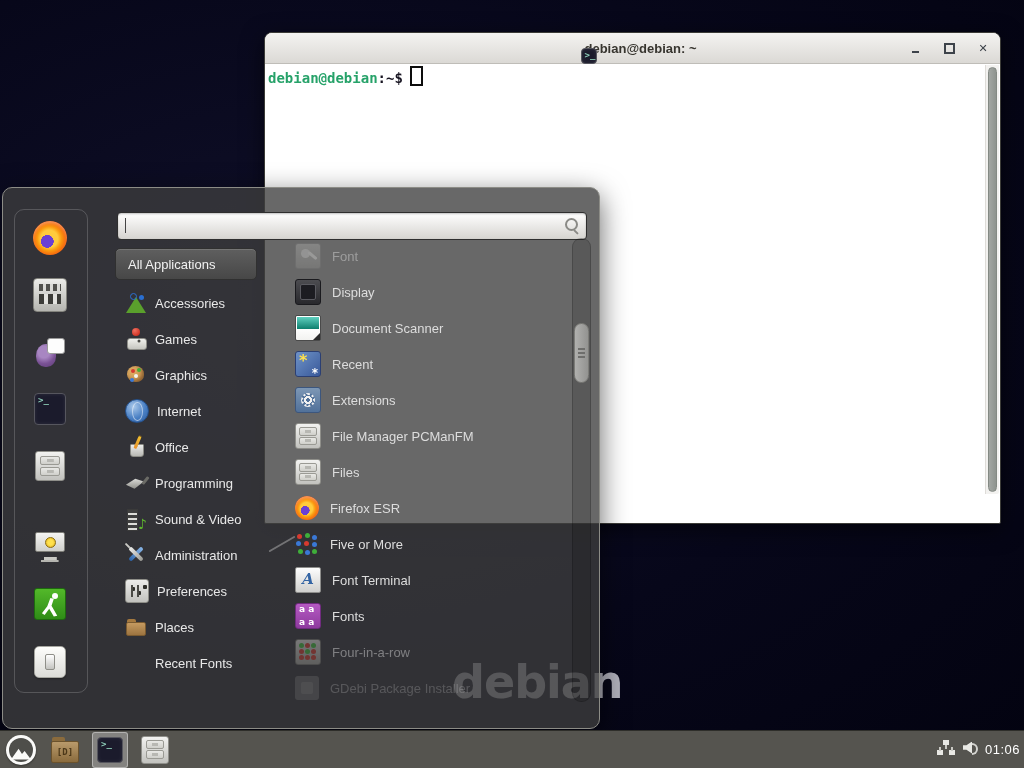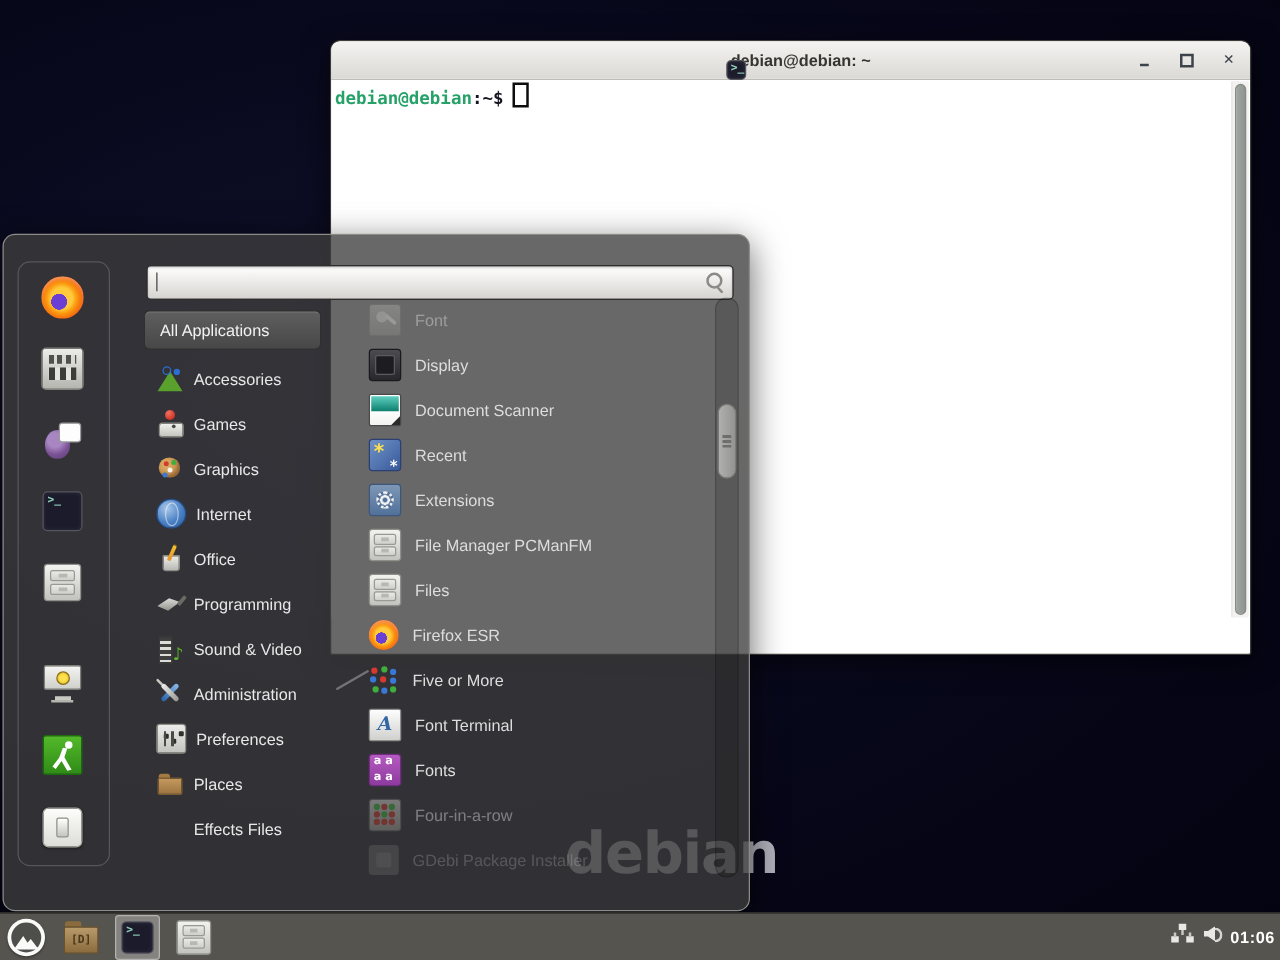--- a/index.html
+++ b/index.html
@@ -84,21 +84,21 @@
     background:rgba(195,195,195,.45);border-radius:1px;transform:rotate(-30deg);}
 
   
   #taskbar{position:absolute;left:0;bottom:0;width:1024px;height:37px;background:#55544f;
     border-top:1px solid #2e2e2a;z-index:50;display:flex;align-items:center;}
   #launchers{display:flex;align-items:center;gap:10px;padding-left:4px;}
   .launch-slot{width:34px;height:34px;display:flex;align-items:center;justify-content:center;
     border-radius:3px;cursor:pointer;}
   .launch-slot.active{background:rgba(255,255,255,.28);border:1px solid rgba(255,255,255,.38);}
   #tray{position:absolute;right:44px;display:flex;align-items:center;gap:8px;}
-  #clock{position:absolute;right:4px;font-size:13px;font-weight:bold;color:#ffffff;
+  #clock{position:absolute;right:4px;font-size:13px;font-weight:normal;color:#ffffff;
     letter-spacing:.5px;cursor:default;}
 
   
   .ic{position:relative;display:inline-block;width:24px;height:24px;flex:none;}
   .sz14{width:14px;height:14px;} .sz22{width:22px;height:22px;} .sz26{width:26px;height:26px;}
   .sz28{width:28px;height:28px;} .sz30{width:30px;height:30px;} .sz32{width:32px;height:32px;} .sz34{width:34px;height:34px;}
 
   .ic-firefox{border-radius:50%;
     background:radial-gradient(circle at 42% 60%, #6b3fd4 0 22%, transparent 23%),
       radial-gradient(circle at 48% 52%, #ffcb3d 0 34%, #fb9b10 48%, #f4610c 68%, #d63a0e 88%, #b52f10 100%);
@@ -344,21 +344,21 @@
         <div class="cat-row">
           <span class="ic ic-preferences sz22"></span>
           <span>Preferences</span>
         </div>
         <div class="cat-row">
           <span class="ic ic-places sz22"></span>
           <span>Places</span>
         </div>
         <div class="cat-row">
           <span class="cat-spacer"></span>
-          <span>Effects Files</span>
+          <span>Recent Fonts</span>
         </div>
       </div>
     <div id="app-col">
         <div class="app-row faded">
           <span class="ic ic-disks sz24"></span>
           <span>Font</span>
         </div>
         <div class="app-row">
           <span class="ic ic-display sz24"></span>
           <span>Display</span>

